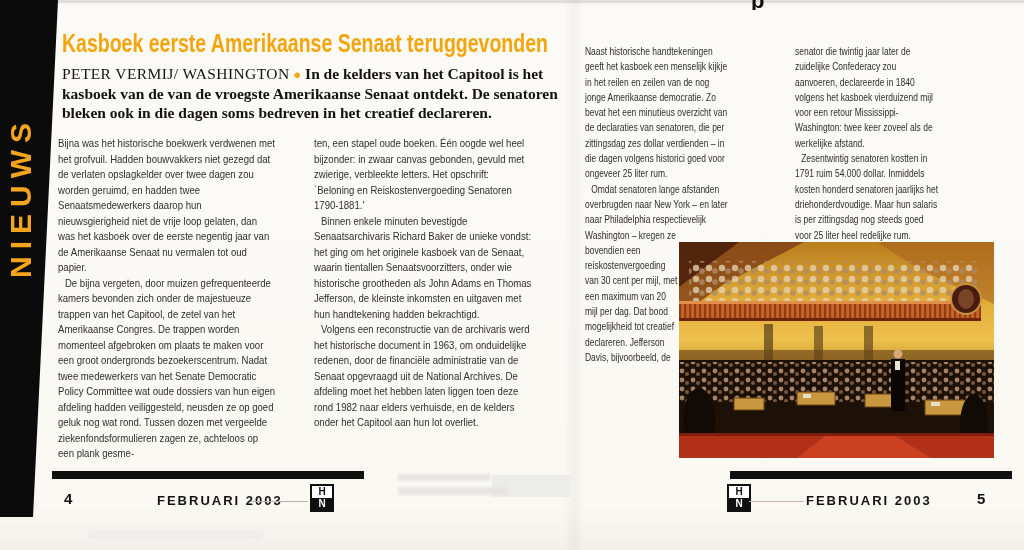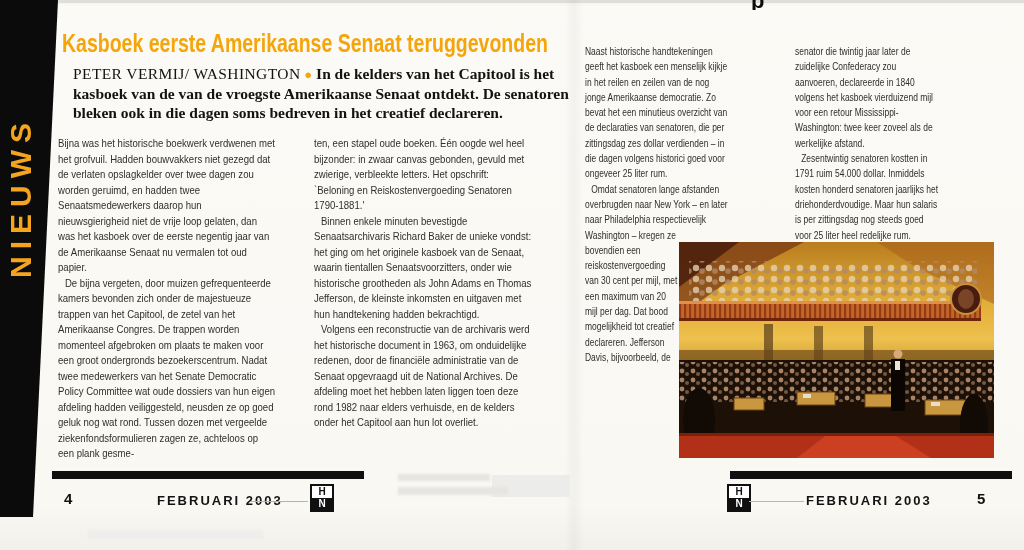--- a/index.html
+++ b/index.html
@@ -14,21 +14,21 @@
   
   .sidebar{position:absolute;left:0;top:0;width:58px;height:517px;background:#0b0b0b;
     clip-path:polygon(0 0,58px 0,33px 100%,0 100%);}
   .nieuws-label{position:absolute;left:-89px;top:180px;width:220px;height:34px;
     transform:rotate(-90deg);text-align:center;color:#f5a41e;font-size:30px;font-weight:bold;
     letter-spacing:7px;}
   
   .title{position:absolute;left:62px;top:29px;color:#f4a50b;font-size:25px;font-weight:bold;
     white-space:nowrap;transform:scaleX(.78);transform-origin:0 50%;}
   .byline{position:absolute;left:62px;top:64px;width:512px;font-family:"Liberation Serif",serif;
-    font-size:15.5px;line-height:19px;color:#131312;font-weight:bold;margin-left:11px;}
+    font-size:15.5px;line-height:19px;color:#131312;font-weight:bold;}
   .byline .author{font-weight:normal;letter-spacing:.4px;}
   .byline .bullet{color:#f4a50b;font-size:13px;}
   
   .colL{position:absolute;width:250px;transform:scaleX(.87);transform-origin:0 0;
     font-size:11px;line-height:15.5px;}
   .colR{position:absolute;width:186px;transform:scaleX(.77);transform-origin:0 0;
     font-size:11px;line-height:15.3px;}
   #col1{left:58px;top:136px;}
   #col2{left:314px;top:136px;}
   #col3{left:585px;top:44px;}

